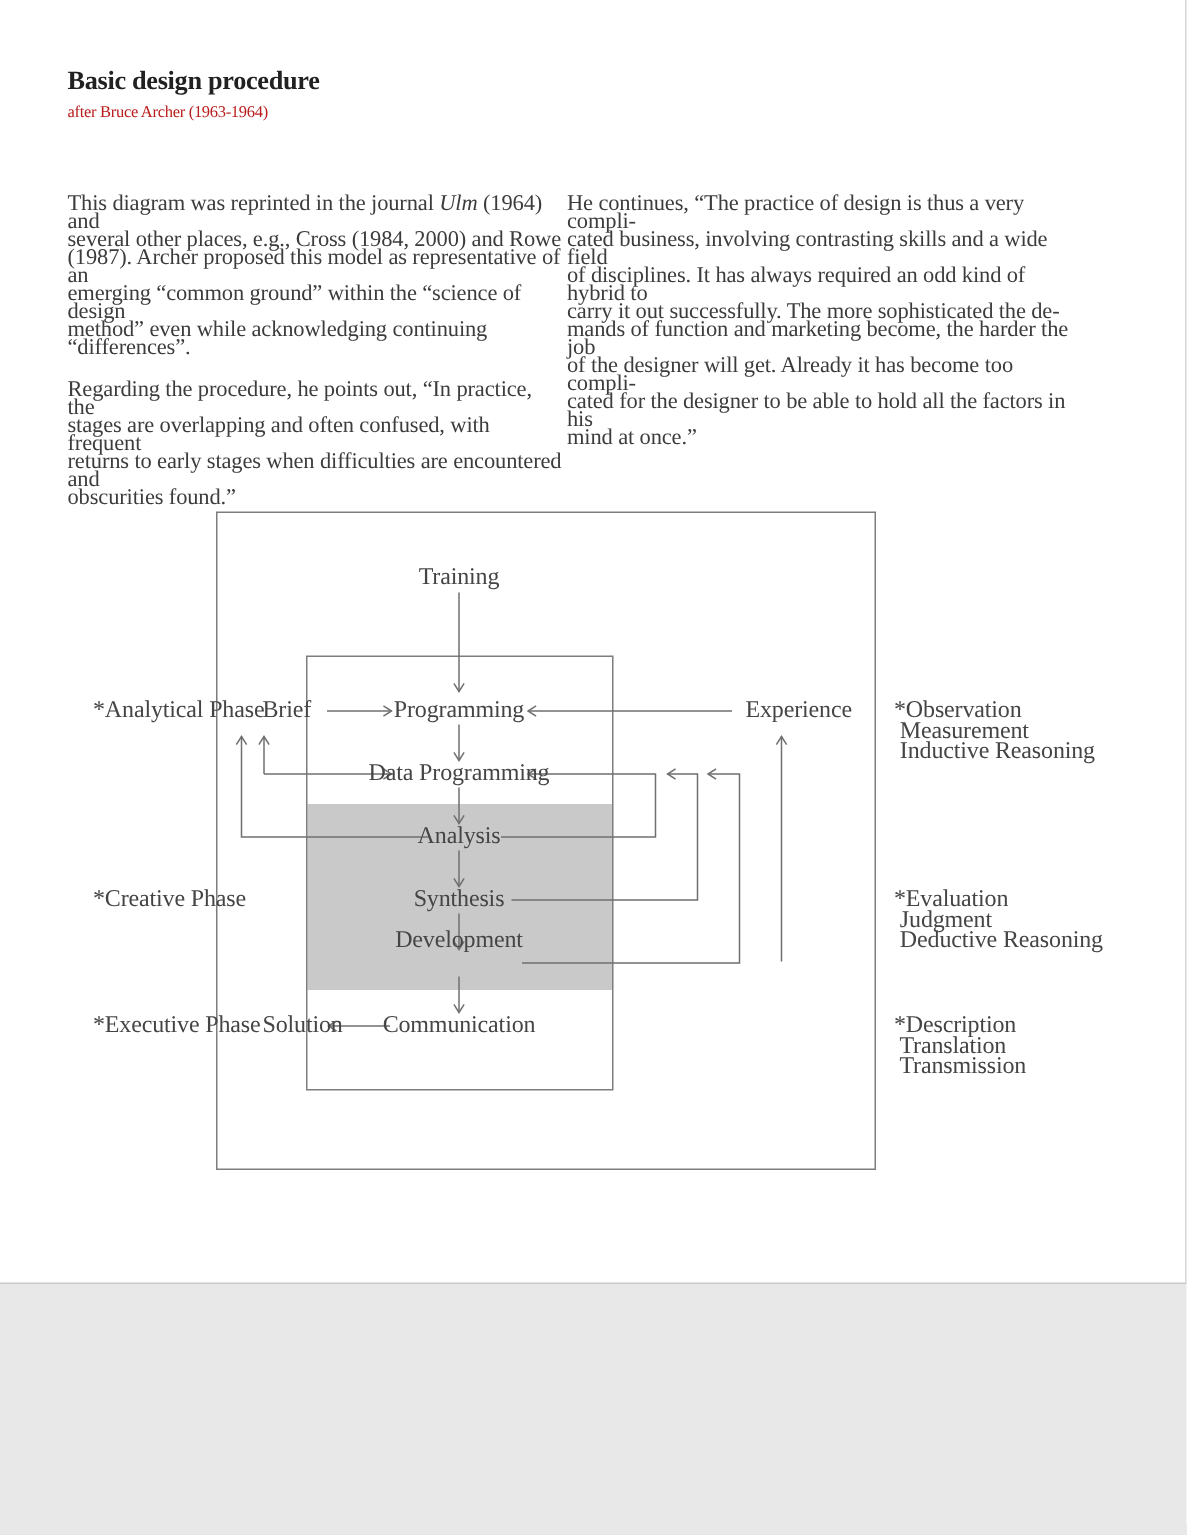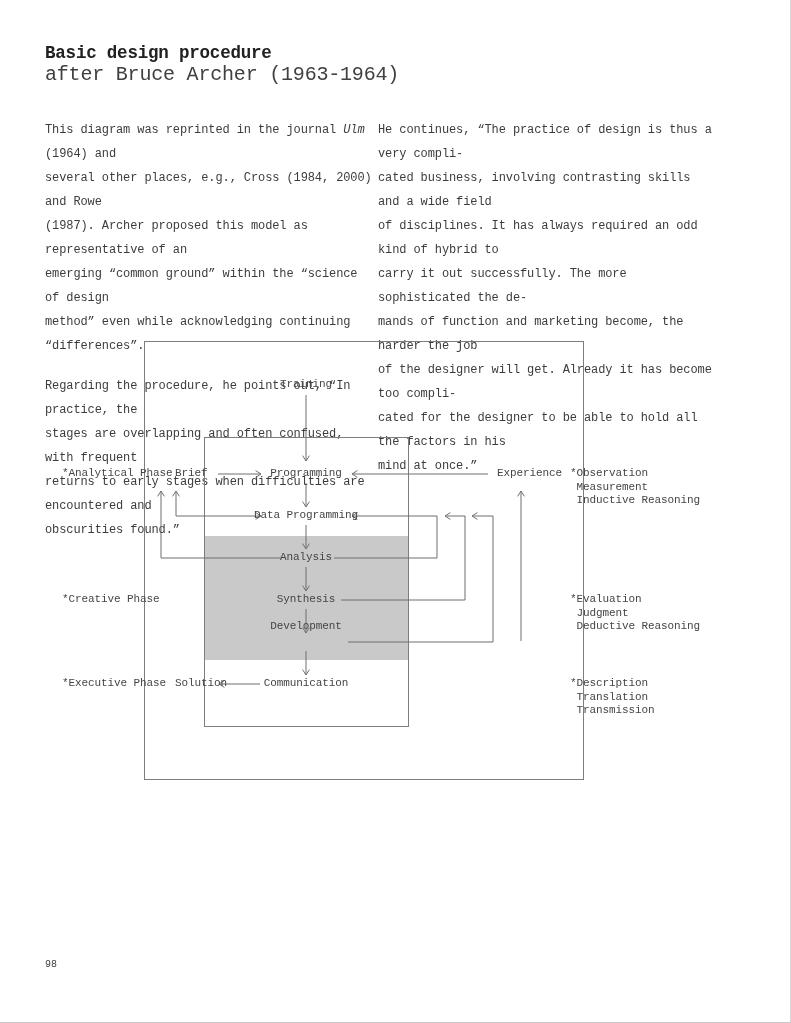--- a/index.html
+++ b/index.html
@@ -1,41 +1,41 @@
 <!DOCTYPE html>
 <html><head>
 <meta charset="utf-8">
 <style>
   * { margin: 0; padding: 0; box-sizing: border-box; }
   html, body { background: #e8e8e8; }
   .page {
     position: relative;
     width: 791px;
-    height: 1023px;
+    height: 856px;
     background: #ffffff;
-    font-family: Liberation Mono, monospace;
+    font-family: Liberation Serif, serif;
     color: #3c3c3c;
     overflow: hidden;
     border-right: 1px solid #d7d7d7;
     border-bottom: 1px solid #c9c9c9;
   }
   
   .hdr { position: absolute; left: 45px; top: 42px; }
   .hdr h1 {
     font-size: 17.5px; font-weight: bold; color: #212121;
     letter-spacing: -0.2px; line-height: 22px;
   }
   .hdr h2 {
-    font-size: 20px; font-weight: normal; color: #404040;
+    font-size: 11px; font-weight: normal; color: #b91c1c;
     letter-spacing: -0.2px; line-height: 22px;
   }
   
   .col {
-    position: absolute; top: 118px;
-    font-size: 12px; line-height: 24px; letter-spacing: -0.1px;
+    position: absolute; top: 130px;
+    font-size: 15px; line-height: 12px; letter-spacing: -0.1px;
     color: #3c3c3c;
   }
   .col p { white-space: pre-line; }
   .col p + p { margin-top: 15.6px; }
   .col-left  { left: 45px;  width: 330px; }
   .col-right { left: 378px; width: 335px; }
   
   .diagram { position: absolute; left: 0; top: 330px; width: 791px; height: 470px; }
   .outer-box {
     position: absolute; left: 144px; top: 11px; width: 440px; height: 439px;
@@ -43,38 +43,38 @@
   }
   .band {
     position: absolute; left: 205px; top: 206px; width: 203px; height: 124px;
   }
   .inner-box {
     position: absolute; left: 204px; top: 107px; width: 205px; height: 290px;
     border: 1px solid #7d7d7d;
   }
   svg.wires { position: absolute; left: 0; top: 0; }
   .dlabel {
-    position: absolute; font-size: 11px; line-height: 13px;
+    position: absolute; font-size: 16px; line-height: 13px;
     color: #454545; letter-spacing: -0.1px; white-space: nowrap;
   }
   .node { transform: translateX(-50%); }
   .multiline { white-space: pre; line-height: 13.5px; }
   
   .y-training      { top: 48px; }
   .y-programming   { top: 137px; }
   .y-datacoll      { top: 179px; }
   .y-analysis      { top: 221px; }
   .y-synthesis     { top: 263px; }
   .y-development   { top: 290px; }
   .y-communication { top: 347px; }
   .x-center { left: 306px; }
   .x-brief  { left: 159px; margin-left: 16px; }
   .x-exp    { left: 497px; }
   .x-phase  { left: 62px; }
-  .x-annot  { left: 570px; }
+  .x-annot  { left: 596px; }
   
   .pagenum {
     position: absolute; left: 45px; top: 959px;
     font-size: 10px; color: #3c3c3c;
   }
 </style>
 </head>
 <body>
 
 <div class="page">

